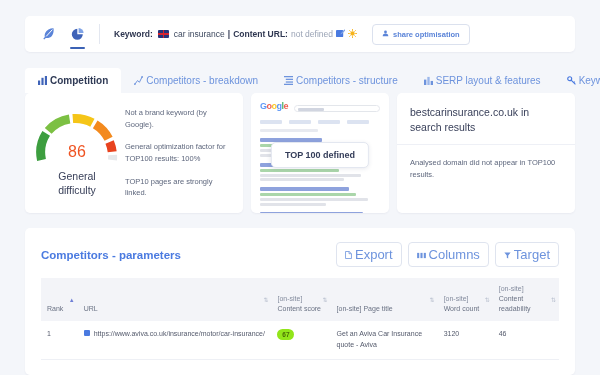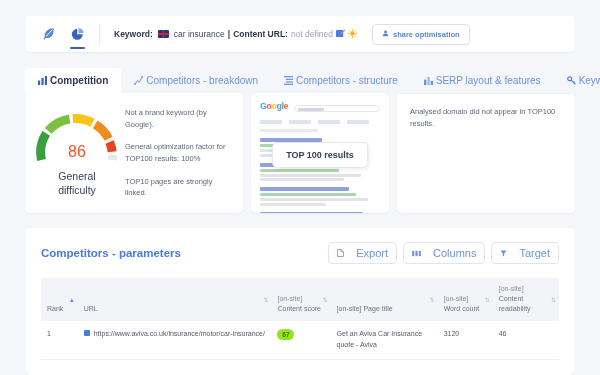--- a/index.html
+++ b/index.html
@@ -119,22 +119,22 @@
   .panel {
     position: absolute; left: 25px; top: 228px; width: 550px; height: 147px;
     background: #fff; border-radius: 5px; box-shadow: 0 1px 2px rgba(60,70,110,.06);
     overflow: hidden;
   }
   .panel-head { display: flex; align-items: center; padding: 14px 16px 0 16px; }
   .panel-title { font-size: 11.5px; font-weight: 700; color: #4a7ae0; }
   .panel-actions { margin-left: auto; display: flex; gap: 6px; }
   .p-btn {
     border: 1px solid #dfe4ef; border-radius: 4px; background: #fff;
-    font-size: 11px; color: #6d93dd; padding: 4px 8px;
-    display: flex; align-items: center; gap: 12px; cursor: pointer; white-space: nowrap;
+    font-size: 13px; color: #6d93dd; padding: 4px 8px;
+    display: flex; align-items: center; gap: 3px; cursor: pointer; white-space: nowrap;
   }
 
   
   .tbl { position: absolute; left: 16px; top: 50px; right: 16px; }
   .tbl-grid { width: 100%; border-collapse: collapse; table-layout: fixed; }
   .tbl-grid th {
     background: #f3f4f8; vertical-align: bottom; text-align: left;
     font-size: 7px; font-weight: 400; color: #6a7284;
     padding: 6px 4px 7px 6px; line-height: 1.45; position: relative;
   }
@@ -337,24 +337,25 @@
         <div class="g-res">
             <div class="g-t" style="width:74%"></div>
             <div class="g-u" style="width:80%"></div>
             <div class="g-d" style="width:90%"></div>
             <div class="g-d" style="width:55%"></div>
           </div>
         <div class="g-res">
             <div class="g-t" style="width:86%"></div>
           </div>
       </div>
-      <div class="serp-btn">TOP 100 results</div>
+      <div class="serp-btn">TOP 100 defined</div>
     </div>
 
     <div class="card card-dom">
+      <div class="dom-title">bestcarinsurance.co.uk in search results</div>
       <div class="dom-sep"></div>
       <div class="dom-body">Analysed domain did not appear in TOP100 results.</div>
     </div>
   </div>
 
   <div class="panel">
     <div class="panel-head">
       <div class="panel-title">Competitors - parameters</div>
       <div class="panel-actions">
         <button class="p-btn">

